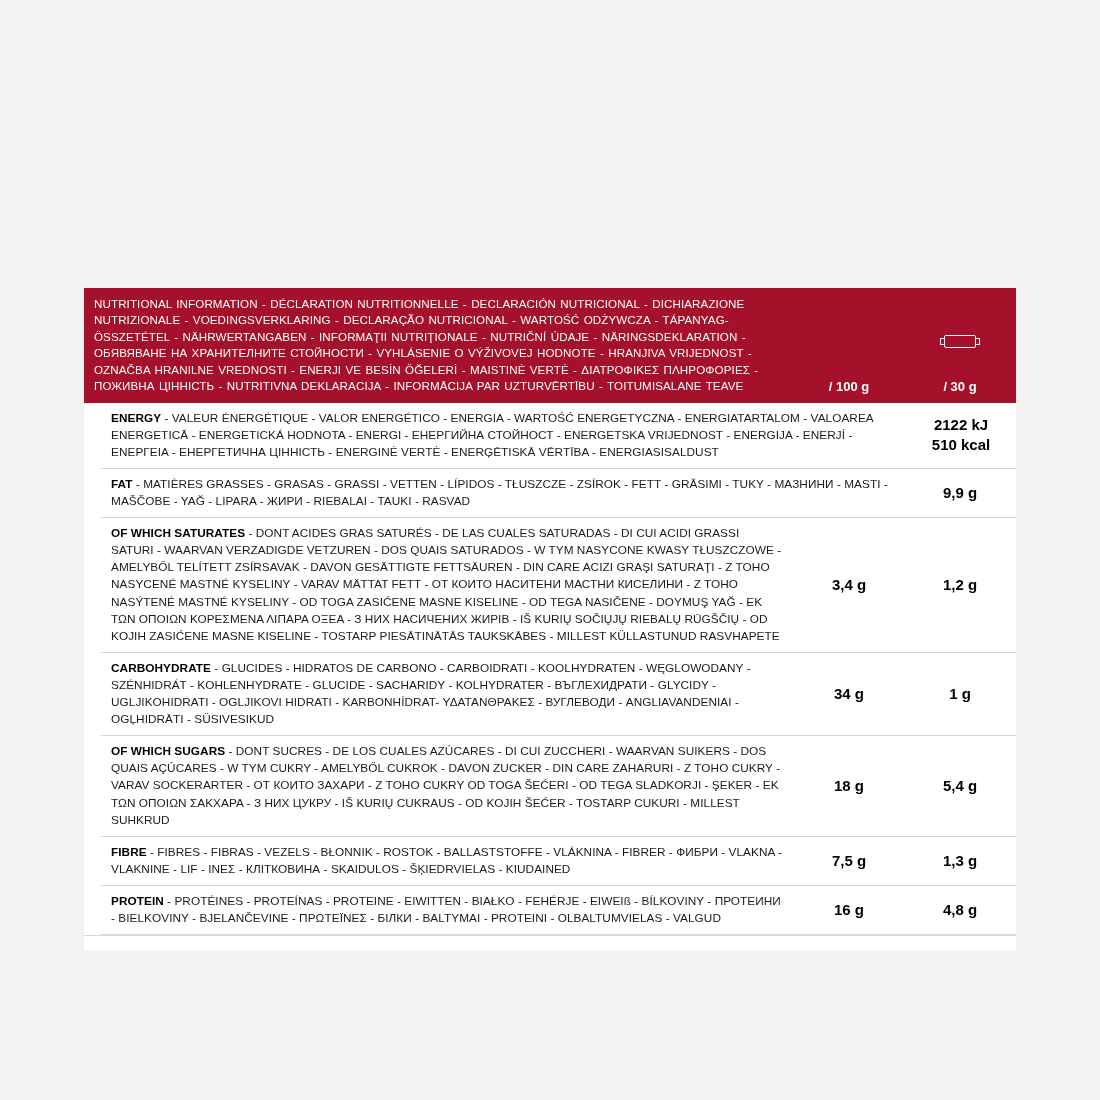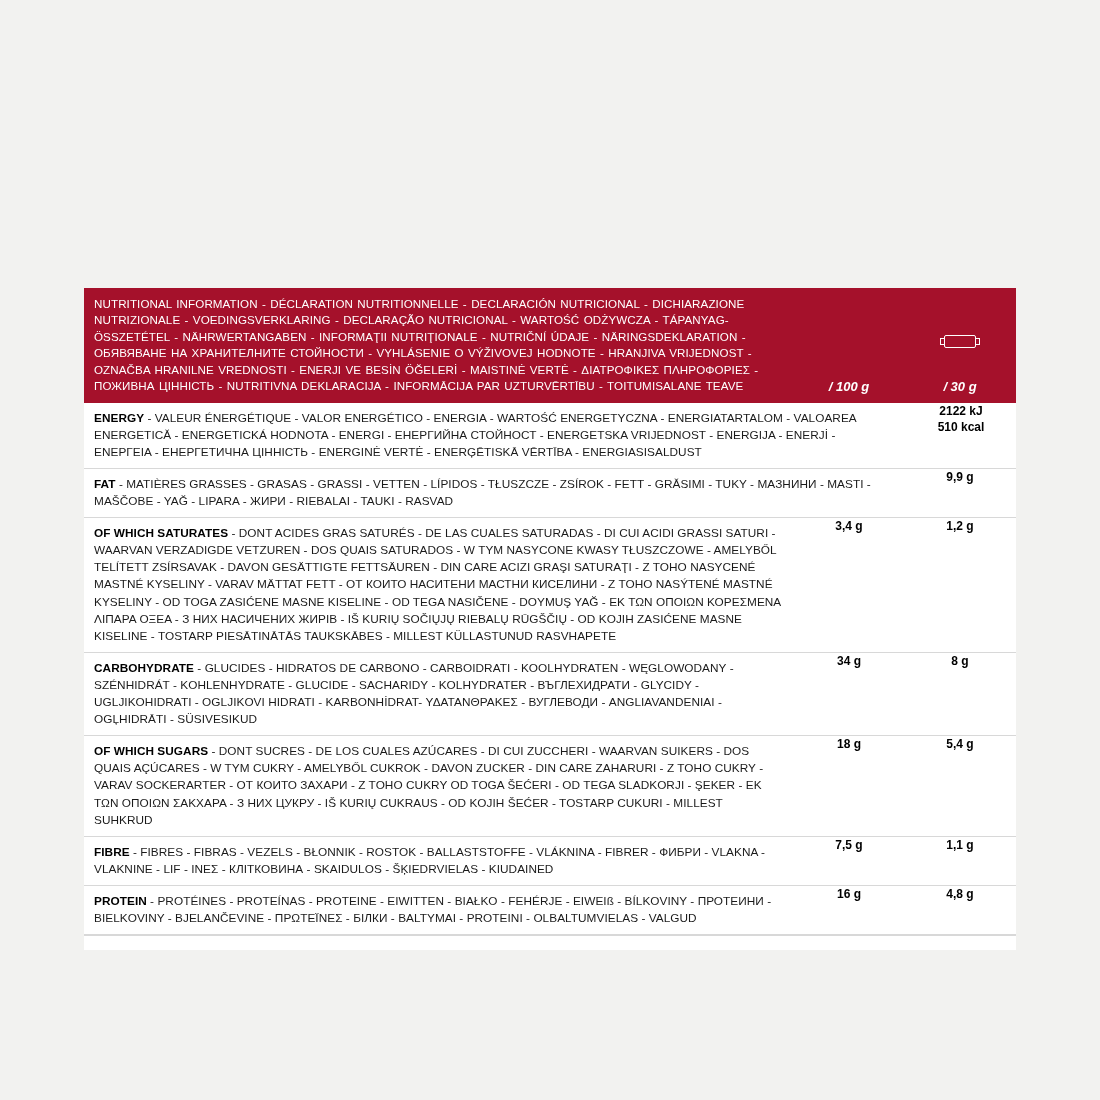--- a/index.html
+++ b/index.html
@@ -45,21 +45,20 @@
   .hdr-col {
     width: 110px;
     flex: 0 0 110px;
     display: flex;
     flex-direction: column;
     align-items: center;
     justify-content: flex-end;
     padding-bottom: 9px;
     font-size: 13px;
     font-weight: bold;
-    font-style: italic;
   }
   .hdr-col.second {
     width: 112px;
     flex: 0 0 112px;
     gap: 17px;
   }
   .bar-icon {
     width: 40px;
     height: 13px;
     margin-bottom: 14px;
@@ -85,41 +84,43 @@
     box-sizing: border-box;
   }
   .bar-icon .cap-l { left: 0; border-right: none; }
   .bar-icon .cap-r { right: 0; border-left: none; }
 
   
   .row {
     display: flex;
     align-items: stretch;
     border-bottom: 1px solid #d8d8d8;
+    margin-left: 17px;
   }
   .row:last-child { border-bottom: none; }
   .row-desc {
     flex: 1 1 auto;
     padding: 7px 10px 7px 10px;
     font-size: 11.8px;
     line-height: 1.45;
     color: #1a1a1a;
     letter-spacing: 0.05px;
   }
   .row-desc b {
     font-weight: bold;
     color: #000;
   }
   .val {
     width: 110px;
     flex: 0 0 110px;
     display: flex;
+    align-items: center;
     justify-content: center;
     text-align: center;
-    font-size: 12px;
+    font-size: 15px;
     font-weight: bold;
     color: #000;
     line-height: 1.35;
   }
   .val.second {
     width: 112px;
     flex: 0 0 112px;
   }
   .val .stack { display: block; }
   .footer-strip {
@@ -174,37 +175,37 @@
       </div>
       <div class="val">3,4 g</div>
       <div class="val second">1,2 g</div>
     </div>
 
     <div class="row">
       <div class="row-desc">
         <b>CARBOHYDRATE</b><span> - GLUCIDES - HIDRATOS DE CARBONO - CARBOIDRATI - KOOLHYDRATEN - WĘGLOWODANY - SZÉNHIDRÁT - KOHLENHYDRATE - GLUCIDE - SACHARIDY - KOLHYDRATER - ВЪГЛЕХИДРАТИ - GLYCIDY - UGLJIKOHIDRATI - OGLJIKOVI HIDRATI - KARBONHİDRAT- ΥΔΑΤΑΝΘΡΑΚΕΣ - ВУГЛЕВОДИ - ANGLIAVANDENIAI - OGĻHIDRĀTI - SÜSIVESIKUD</span>
       </div>
       <div class="val">34 g</div>
-      <div class="val second">8 g</div>
+      <div class="val second">1 g</div>
     </div>
 
     <div class="row">
       <div class="row-desc">
         <b>OF WHICH SUGARS</b><span> - DONT SUCRES - DE LOS CUALES AZÚCARES - DI CUI ZUCCHERI - WAARVAN SUIKERS - DOS QUAIS AÇÚCARES - W TYM CUKRY - AMELYBŐL CUKROK - DAVON ZUCKER - DIN CARE ZAHARURI - Z TOHO CUKRY - VARAV SOCKERARTER - ОТ КОИТО ЗАХАРИ - Z TOHO CUKRY OD TOGA ŠEĆERI - OD TEGA SLADKORJI - ŞEKER - ΕΚ ΤΩΝ ΟΠΟΙΩΝ ΣΑΚΧΑΡΑ - З НИХ ЦУКРУ - IŠ KURIŲ CUKRAUS - OD KOJIH ŠEĆER - TOSTARP CUKURI - MILLEST SUHKRUD</span>
       </div>
       <div class="val">18 g</div>
       <div class="val second">5,4 g</div>
     </div>
 
     <div class="row">
       <div class="row-desc">
         <b>FIBRE</b><span> - FIBRES - FIBRAS - VEZELS - BŁONNIK - ROSTOK - BALLASTSTOFFE - VLÁKNINA - FIBRER - ФИБРИ - VLAKNA - VLAKNINE - LIF - ΙΝΕΣ - КЛІТКОВИНА - SKAIDULOS - ŠĶIEDRVIELAS - KIUDAINED</span>
       </div>
       <div class="val">7,5 g</div>
-      <div class="val second">1,1 g</div>
+      <div class="val second">1,3 g</div>
     </div>
 
     <div class="row">
       <div class="row-desc">
         <b>PROTEIN</b><span> - PROTÉINES - PROTEÍNAS - PROTEINE - EIWITTEN - BIAŁKO - FEHÉRJE - EIWEIß - BÍLKOVINY - ПРОТЕИНИ - BIELKOVINY - BJELANČEVINE - ΠΡΩΤΕΪΝΕΣ - БІЛКИ - BALTYMAI - PROTEINI - OLBALTUMVIELAS - VALGUD</span>
       </div>
       <div class="val">16 g</div>
       <div class="val second">4,8 g</div>
     </div>
 

